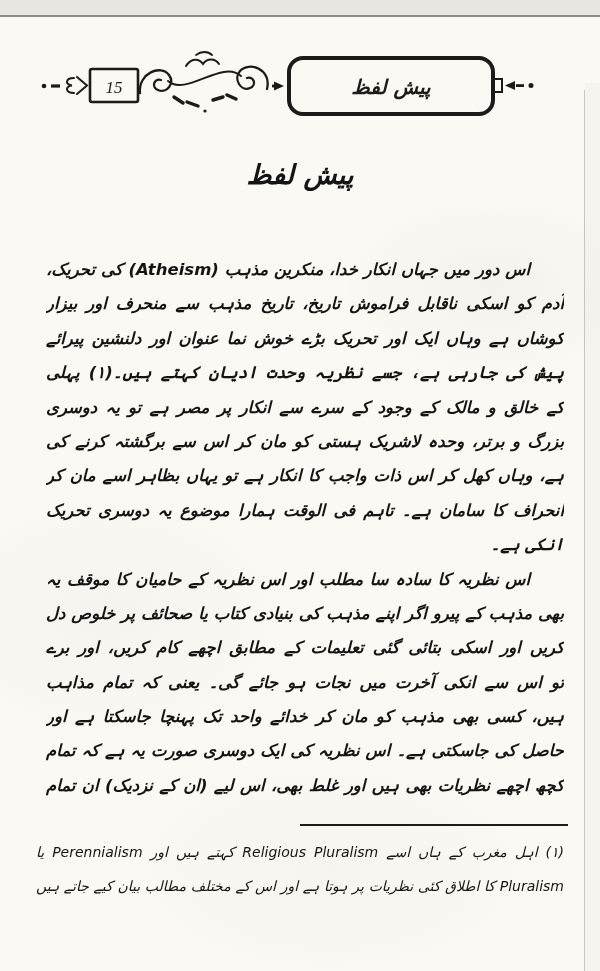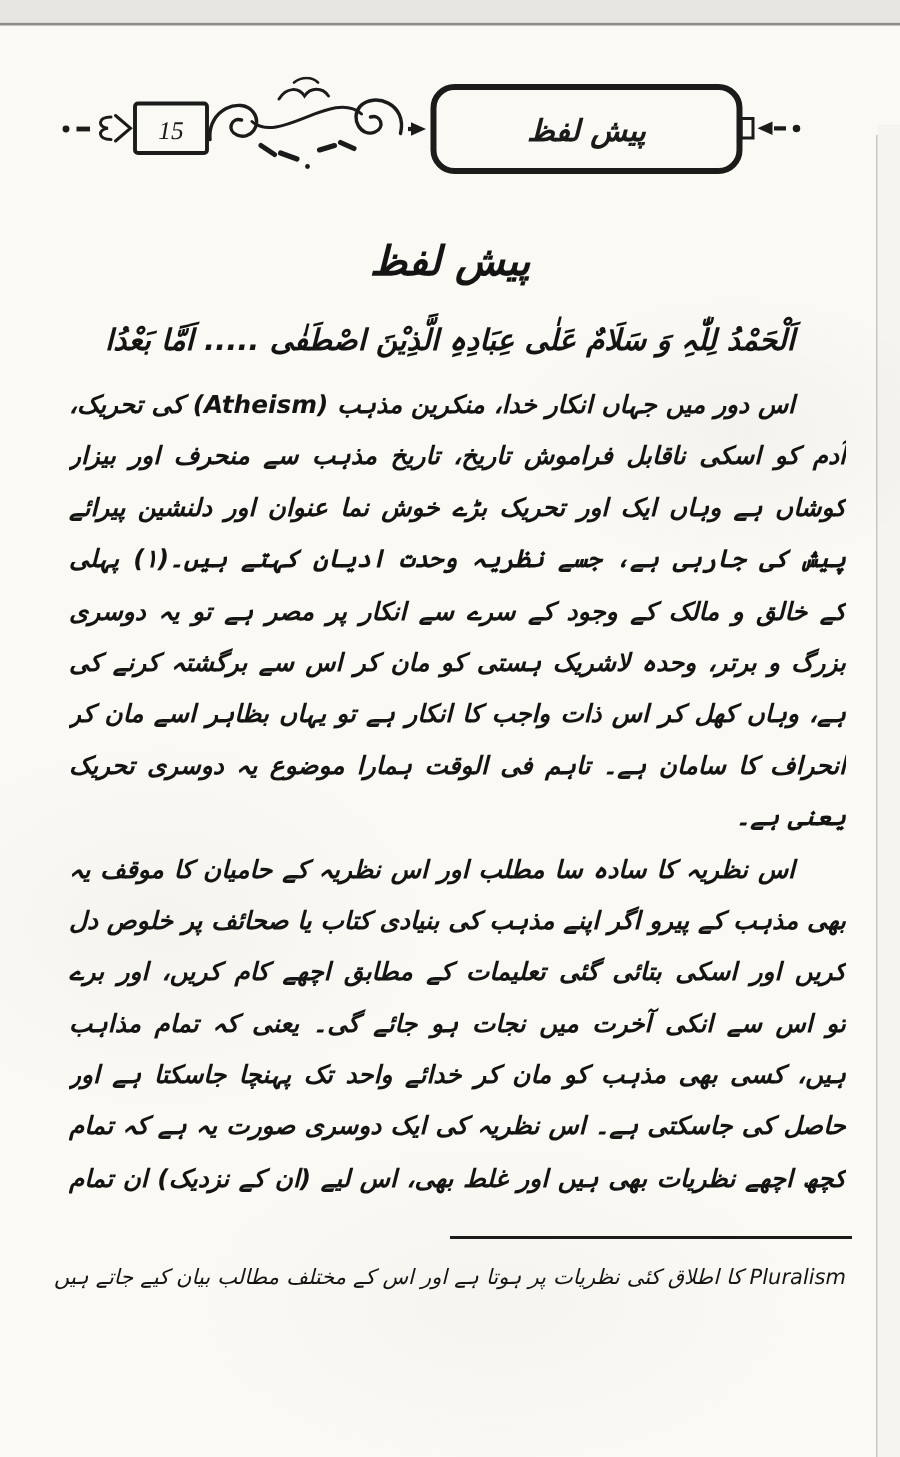--- a/index.html
+++ b/index.html
@@ -98,40 +98,40 @@
 
       <rect x="494" y="28" width="8" height="13" stroke-width="2"></rect>
       <path d="M505,34.5 l10,-4.5 l0,9 z" fill="#1b1b1b" stroke="none"></path>
       <rect x="516" y="33.2" width="8" height="2.8" fill="#1b1b1b" stroke="none"></rect>
       <circle cx="531" cy="34.6" r="2.5" fill="#1b1b1b" stroke="none"></circle>
     </svg>
   </header>
 
   <h1 class="chapter-title">پیش لفظ</h1>
 
-  <div class="arabic-line">اَلْحَمْدُ لِلّٰہِ وَ سَلَامٌ عَلٰی عِبَادِہِ الَّذِیْنَ اصْطَفٰی ..... اَمَّا بَعْدُا</div>
 
   <main class="body-text">
     <div class="line indent">اس دور میں جہاں انکار خدا، منکرین مذہب (Atheism) کی تحریک، بنی نوع</div>
     <div class="line">آدم کو اسکی ناقابل فراموش تاریخ، تاریخ مذہب سے منحرف اور بیزار کرنے میں</div>
     <div class="line">کوشاں ہے وہاں ایک اور تحریک بڑے خوش نما عنوان اور دلنشین پیرائے بیان میں</div>
     <div class="line">پیش کی جارہی ہے، جسے نظریہ وحدت ادیان کہتے ہیں۔(۱) پہلی تحریک اس کون و مکاں</div>
     <div class="line">کے خالق و مالک کے وجود کے سرے سے انکار پر مصر ہے تو یہ دوسری تحریک بظاہر اس</div>
     <div class="line">بزرگ و برتر، وحدہ لاشریک ہستی کو مان کر اس سے برگشتہ کرنے کی صدائے بازگشت</div>
     <div class="line">ہے، وہاں کھل کر اس ذات واجب کا انکار ہے تو یہاں بظاہر اسے مان کر اس سے</div>
     <div class="line">انحراف کا سامان ہے۔ تاہم فی الوقت ہمارا موضوع یہ دوسری تحریک نظریہ وحدت</div>
-    <div class="line para-end">یعنی ہے۔</div>
+    <div class="line para-end">انکی ہے۔</div>
 
     <div class="line indent">اس نظریہ کا سادہ سا مطلب اور اس نظریہ کے حامیان کا موقف یہ ہے کہ کسی</div>
     <div class="line">بھی مذہب کے پیرو اگر اپنے مذہب کی بنیادی کتاب یا صحائف پر خلوص دل سے عمل</div>
     <div class="line">کریں اور اسکی بتائی گئی تعلیمات کے مطابق اچھے کام کریں، اور برے کاموں سے بچیں</div>
     <div class="line">تو اس سے انکی آخرت میں نجات ہو جائے گی۔ یعنی کہ تمام مذاہب یکساں اور برحق</div>
     <div class="line">ہیں، کسی بھی مذہب کو مان کر خدائے واحد تک پہنچا جاسکتا ہے اور اسکی رضا و خوشنودی</div>
     <div class="line">حاصل کی جاسکتی ہے۔ اس نظریہ کی ایک دوسری صورت یہ ہے کہ تمام مذاہب میں</div>
     <div class="line">کچھ اچھے نظریات بھی ہیں اور غلط بھی، اس لیے (ان کے نزدیک) ان تمام اچھے</div>
   </main>
 
   <div class="footnote-divider"></div>
 
   <footer class="footnote">
+    <div class="fn-line">(۱) اہل مغرب کے ہاں اسے Religious Pluralism کہتے ہیں اور Perennialism یا</div>
     <div class="fn-line">Pluralism کا اطلاق کئی نظریات پر ہوتا ہے اور اس کے مختلف مطالب بیان کیے جاتے ہیں ان</div>
   </footer>
 </div>
 
 </body></html>

